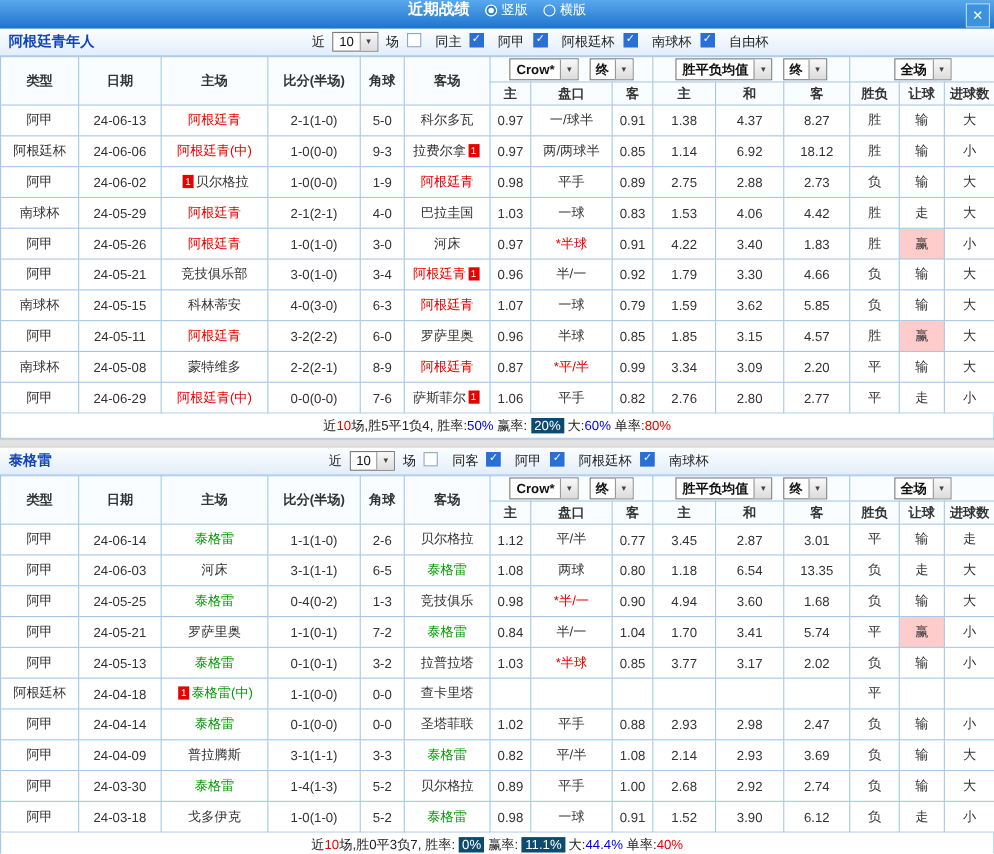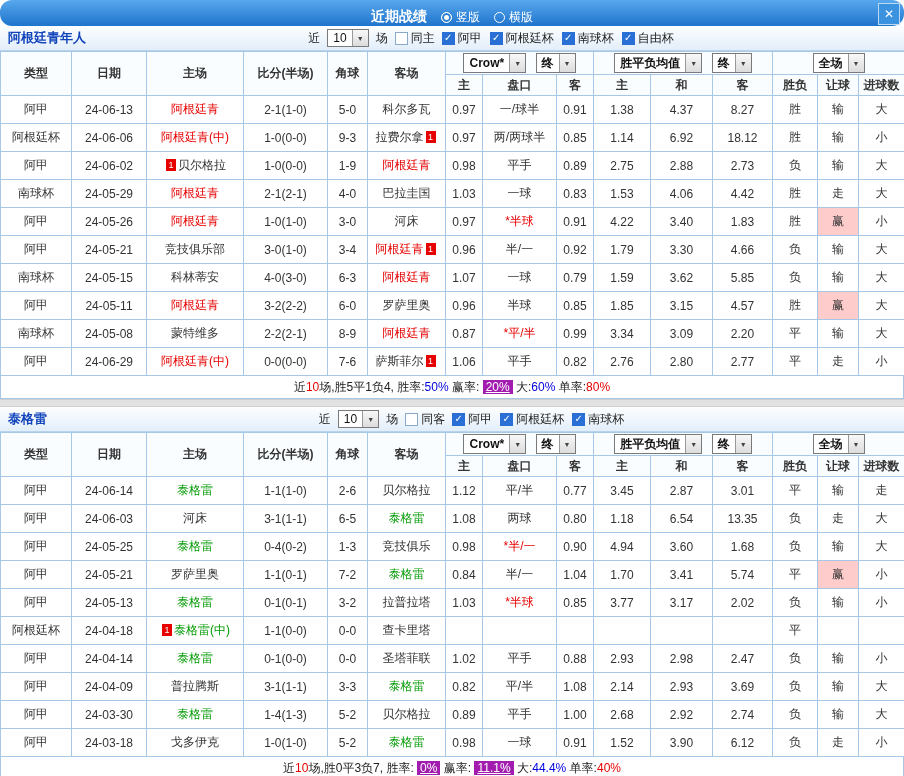--- a/index.html
+++ b/index.html
@@ -1,33 +1,33 @@
 <!DOCTYPE html>
 <html><head>
 <meta charset="utf-8">
 <style>
   html,body{margin:0;padding:0;background:#fff;}
   body{width:904px;height:776px;overflow:hidden;font-family:"Liberation Sans","DejaVu Sans",sans-serif;font-size:12px;color:#333;}
   .app{width:904px;height:776px;}
 
   
-  .titlebar{height:26px;background:linear-gradient(#58a8ee,#1f74cc);display:flex;align-items:flex-end;position:relative;border-radius:12px;}
+  .titlebar{height:26px;background:linear-gradient(#58a8ee,#1f74cc);display:flex;align-items:flex-start;position:relative;}
   .titlebar-center{flex:1;display:flex;justify-content:center;align-items:center;gap:14px;}
   .win-title{color:#fff;font-weight:bold;font-size:14px;}
   .radio-opt{display:inline-flex;align-items:center;gap:4px;color:#fff;font-size:12px;cursor:pointer;}
   .radio{width:11px;height:11px;border:1px solid #fff;border-radius:50%;box-sizing:border-box;background:transparent;}
   .radio.on{background:#fff;box-shadow:inset 0 0 0 2px #2b7fd4;}
   .close-btn{position:absolute;right:4px;top:3px;width:20px;height:20px;background:#3b93e0;border:1px solid #bcd9f2;color:#fff;display:flex;align-items:center;justify-content:center;font-size:12px;font-weight:bold;cursor:pointer;}
 
   
   .teambar{height:25px;background:linear-gradient(#fdfeff,#e2eefa);border-bottom:1px solid #b8d4ec;display:flex;align-items:center;padding:0 8px;box-sizing:border-box;}
   .team-title{color:#1144bb;font-weight:bold;font-size:13px;white-space:nowrap;}
   .filters{flex:1;display:flex;justify-content:center;align-items:center;gap:7px;color:#222;}
   .chk-row{display:inline-flex;align-items:center;gap:8px;}
-  .chk{display:inline-flex;align-items:center;gap:3px;cursor:pointer;white-space:nowrap;}
+  .chk{display:inline-flex;align-items:flex-start;gap:13px;cursor:pointer;white-space:nowrap;}
   .cb{width:13px;height:13px;border:1px solid #8aa8c8;background:#fff;box-sizing:border-box;display:inline-flex;align-items:center;justify-content:center;}
   .cb.on{background:#2a6fd6;border-color:#2a6fd6;}
   .cb.on::after{content:"✓";color:#fff;font-size:10px;line-height:1;}
 
   
   .sel{display:inline-flex;align-items:center;background:#fff;border:1px solid #7a7a7a;height:20px;box-sizing:border-box;cursor:pointer;vertical-align:middle;}
   .sel .txt{padding:0 5px;white-space:nowrap;color:#111;}
   .sel .arr{width:15px;height:100%;background:linear-gradient(#f8f8f8,#dcdcdc);border-left:1px solid #999;display:flex;align-items:center;justify-content:center;font-size:7px;color:#444;}
   .sel.small{height:18px;}
 
@@ -53,21 +53,21 @@
   .c-green{color:#009900;}
   .red{color:#e60000;}
   .blue{color:#0000dd;}
   .bg-pink{background-color:#ffcccc !important;}
   .a-link{color:#ff7700;}
   .badge{display:inline-block;background:#e60000;color:#fff;font-size:9px;width:10px;height:12px;line-height:12px;margin:0 2px;vertical-align:1px;}
   .badge:empty{display:none;}
 
   
   .summary{height:23px;border:1px solid #a6c8e6;border-top:none;box-sizing:border-box;display:flex;align-items:center;justify-content:center;white-space:pre;font-size:12px;color:#222;background:#fff;}
-  .green-box{background:#a21caf;color:#fff;padding:0 3px;text-decoration:underline;}
+  .green-box{background:#0c4a6e;color:#fff;padding:0 3px;}
 
   .divider{height:8px;background:#e2e2e2;border-top:1px solid #cfcfcf;border-bottom:1px solid #cfcfcf;box-sizing:border-box;}
 </style>
 </head>
 <body>
 
 <div class="app">
 
   <div class="titlebar">
     <div class="titlebar-center">

